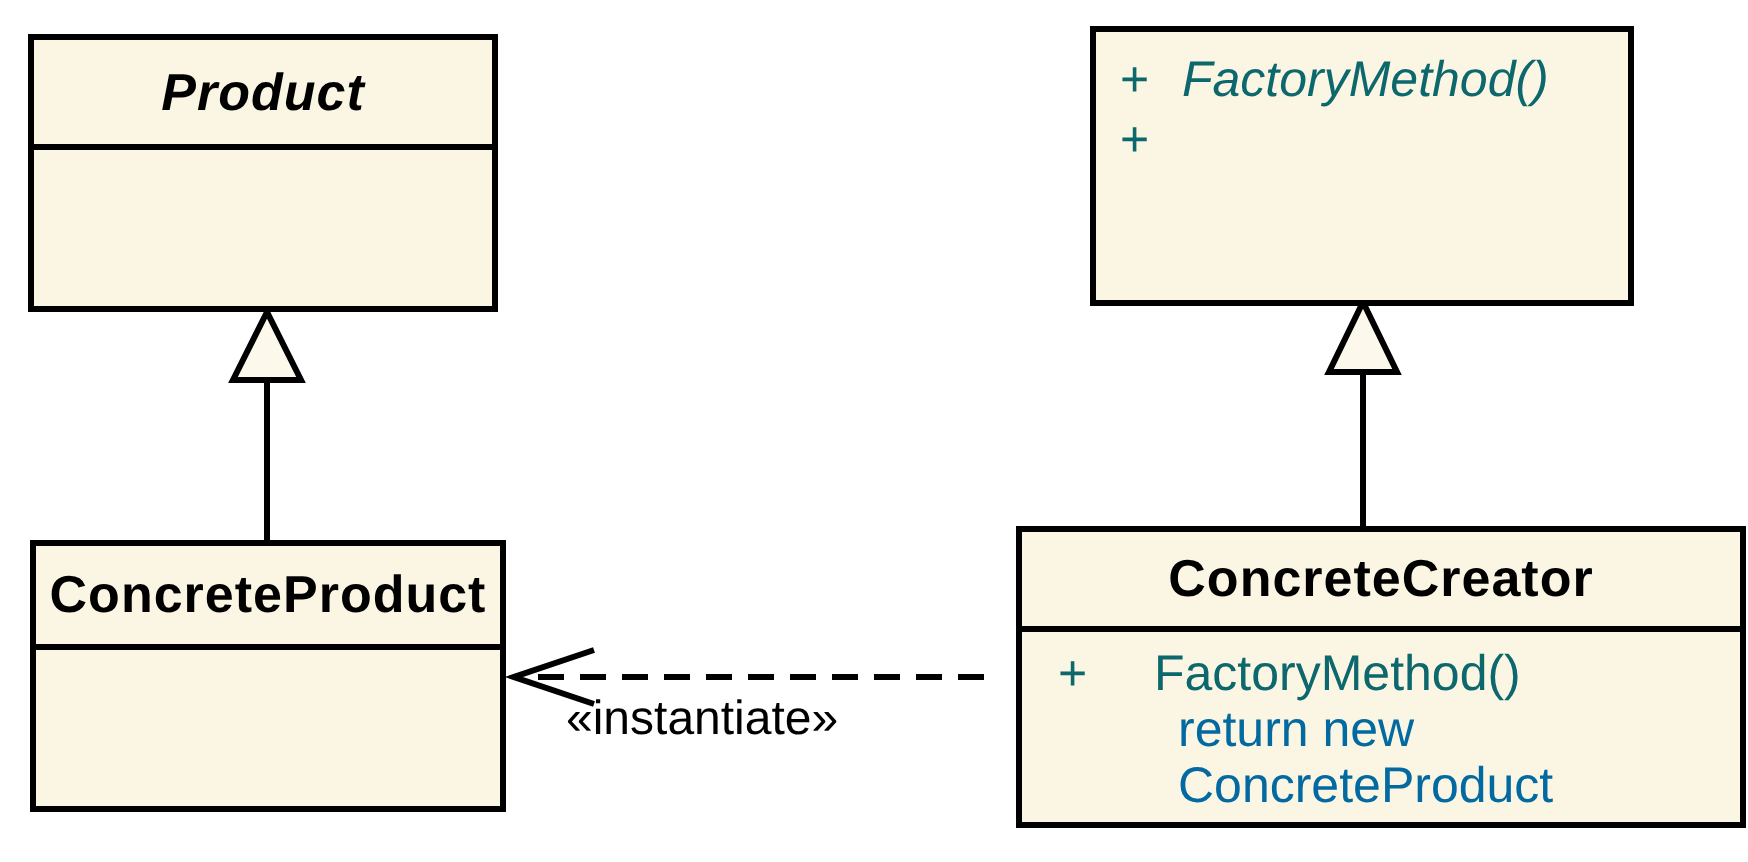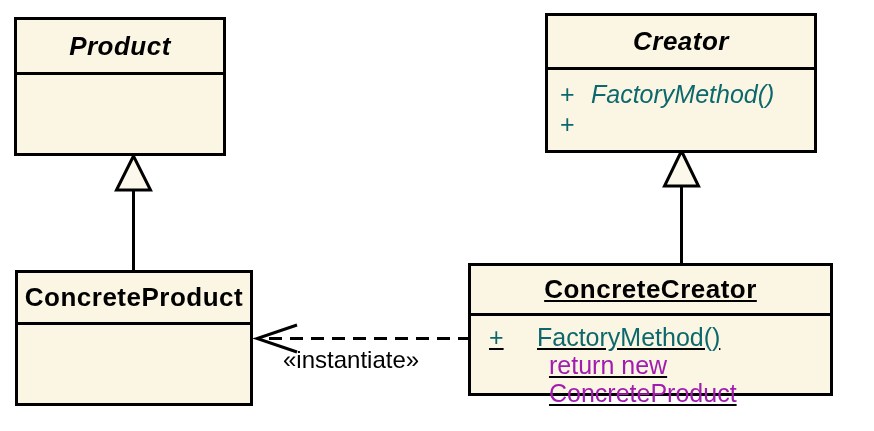--- a/index.html
+++ b/index.html
@@ -36,21 +36,21 @@
   .mrow.abstract-m .mname { font-style: italic; }
   .creator-methods { padding-top: 9px; }
   .creator-methods .mrow { line-height: 30px; }
   .creator-methods .vis { padding-left: 12px; width: 43px; box-sizing: border-box; }
   .ccreator-methods { padding-top: 7px; }
   .ccreator-methods .mrow { line-height: 28px; }
   .ccreator-methods .vis { padding-left: 18px; width: 66px; box-sizing: border-box; }
   .note-line {
     font-size: 25px;
     line-height: 28px;
-    color: #a21caf;
+    color: #0369a1;
     margin-left: 78px;
     white-space: nowrap;
   }
   .stereotype {
     position: absolute;
     left: 283px;
     top: 346px;
     width: 184px;
     font-size: 24px;
     color: #000000;
@@ -67,44 +67,43 @@
     <line x1="133.5" y1="270" x2="133.5" y2="189" stroke="#000000" stroke-width="3"></line>
     <polygon points="133.5,156 116.5,190 150.5,190" fill="#FCF8EB" stroke="#000000" stroke-width="3" stroke-linejoin="miter"></polygon>
 
     <line x1="681.5" y1="263" x2="681.5" y2="186" stroke="#000000" stroke-width="3"></line>
     <polygon points="681.5,151 664.5,186 698.5,186" fill="#FCF8EB" stroke="#000000" stroke-width="3" stroke-linejoin="miter"></polygon>
 
     <line x1="492" y1="338.5" x2="262" y2="338.5" stroke="#000000" stroke-width="3" stroke-dasharray="13 8"></line>
     <polyline points="297,325 257,338.5 297,352" fill="none" stroke="#000000" stroke-width="3"></polyline>
   </svg>
 
-  <div class="classbox abstract" style="left:14px; top:17px; width:212px; height:139px;">
+  <div class="classbox abstract" style="left:14px; top:17px; width:235px; height:139px;">
     <div class="title" style="height:52px;">Product</div>
     <div class="methods"></div>
   </div>
 
   <div class="classbox abstract" style="left:545px; top:13px; width:272px; height:140px;">
-    <div class="title" style="height:51px;">Creator</div>
     <div class="methods creator-methods">
       <div class="mrow abstract-m">
         <span class="vis">+</span>
         <span class="mname">FactoryMethod()</span>
       </div>
       <div class="mrow">
         <span class="vis">+</span>
       </div>
     </div>
   </div>
 
   <div class="classbox" style="left:15px; top:270px; width:238px; height:136px;">
     <div class="title" style="height:49px;">ConcreteProduct</div>
     <div class="methods"></div>
   </div>
 
-  <div class="classbox" style="left:468px; top:263px; width:365px; height:133px;text-decoration:underline;">
+  <div class="classbox" style="left:508px; top:263px; width:365px; height:151px;">
     <div class="title" style="height:47px;">ConcreteCreator</div>
     <div class="methods ccreator-methods">
       <div class="mrow">
         <span class="vis">+</span>
         <span class="mname">FactoryMethod()</span>
       </div>
       <div class="note-line">return new</div>
       <div class="note-line">ConcreteProduct</div>
     </div>
   </div>

